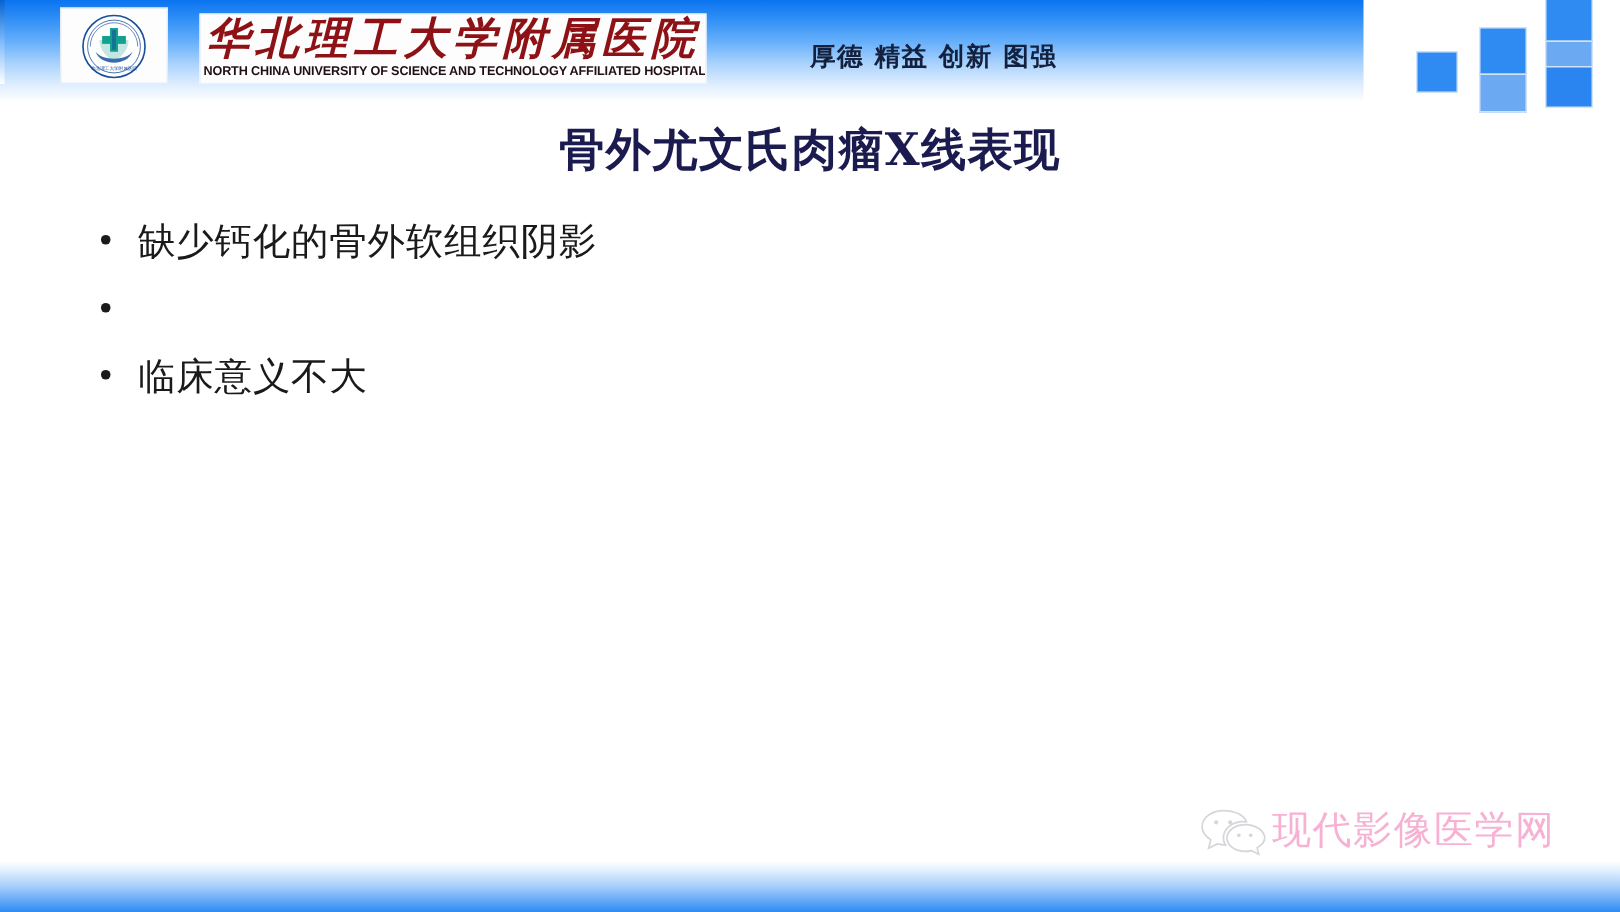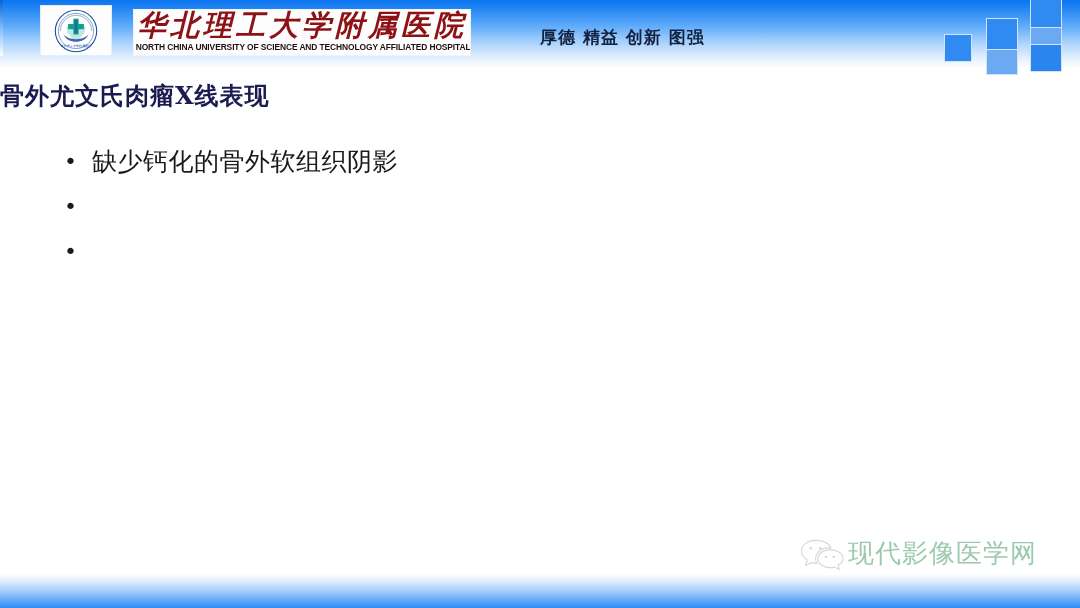--- a/index.html
+++ b/index.html
@@ -22,21 +22,21 @@
     width: 1080px;
     height: 608px;
     background: #ffffff;
     overflow: hidden;
   }
 
   
   .header {
     position: absolute;
     left: 0; top: 0;
-    width: 1080px;
+    width: 909px;
     height: 68px;
     background: linear-gradient(to bottom,
         #0a74f0 0%,
         #2f8ef5 18%,
         #64aefa 40%,
         #a8d2fc 62%,
         #dcecfe 82%,
         #ffffff 100%);
   }
   .header-leftedge {
@@ -118,24 +118,24 @@
     box-sizing: border-box;
   }
   .sq.pale { background: #6ba9f3; }
   .sq.deep { background: #2b85f0; }
 
   
   .title {
     position: absolute;
     left: 0; right: 0;
     top: 80px;
-    text-align: left;
+    text-align: center;
     font-family: "DejaVu Serif", "Liberation Serif", serif;
     font-weight: bold;
-    font-size: 24px;
+    font-size: 30px;
     letter-spacing: 1px;
     color: #1b1b4f;
     white-space: nowrap;
   }
 
   
   .bullets {
     position: absolute;
     left: 58px;
     top: 142px;
@@ -172,21 +172,21 @@
     top: 536px;
     display: flex;
     align-items: center;
     opacity: 0.42;
   }
   .wechat-icon { width: 46px; height: 34px; flex: 0 0 46px; }
   .watermark-text {
     font-family: "DejaVu Sans", "Liberation Sans", sans-serif;
     font-size: 26px;
     letter-spacing: 1px;
-    color: #15803d;
+    color: #ec4899;
     white-space: nowrap;
     margin-left: 2px;
   }
 
   
   .footer {
     position: absolute;
     left: 0; bottom: 0;
     width: 1080px;
     height: 34px;
@@ -242,20 +242,21 @@
   <div class="bullets">
     <div class="bullet-row">
       <div class="bullet-dot">•</div>
       <div class="bullet-text">缺少钙化的骨外软组织阴影</div>
     </div>
     <div class="bullet-row">
       <div class="bullet-dot">•</div>
     </div>
     <div class="bullet-row">
       <div class="bullet-dot">•</div>
+      <div class="bullet-text">临床意义不大</div>
     </div>
   </div>
 
   <div class="watermark">
     <svg class="wechat-icon" viewBox="0 0 64 46">
       <path d="M22 4 C10 4 2 11 2 19 C2 24 5 28 10 31 L8 39 L16 35 C18.5 35.6 21 36 23.5 36
                C22.3 34 21.7 31.8 21.7 29.5 C21.7 21 29.8 14.4 40 14.4 C41 14.4 42 14.5 43 14.6
                C41.3 8.5 32.5 4 22 4 Z" fill="none" stroke="#9aa0a6" stroke-width="1.6"></path>
       <circle cx="15" cy="15" r="1.9" fill="#9aa0a6"></circle>
       <circle cx="28" cy="15" r="1.9" fill="#9aa0a6"></circle>

